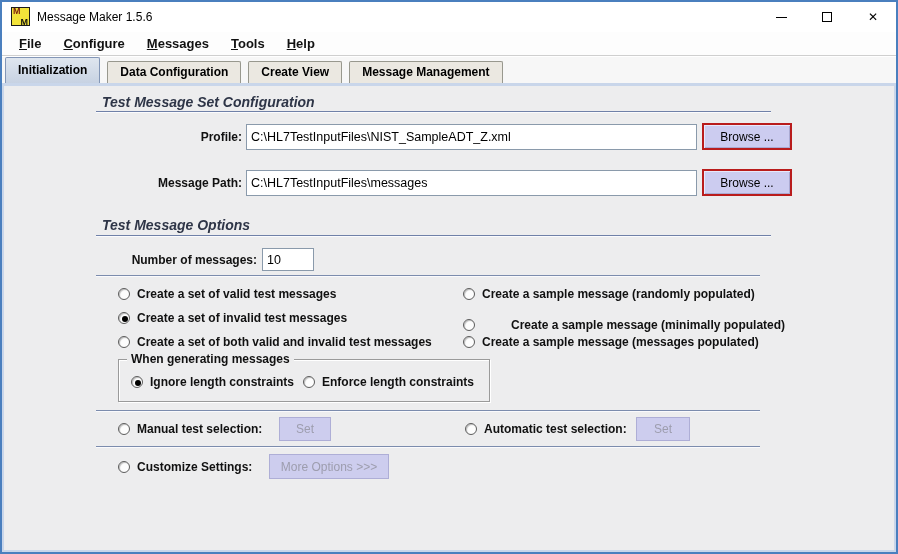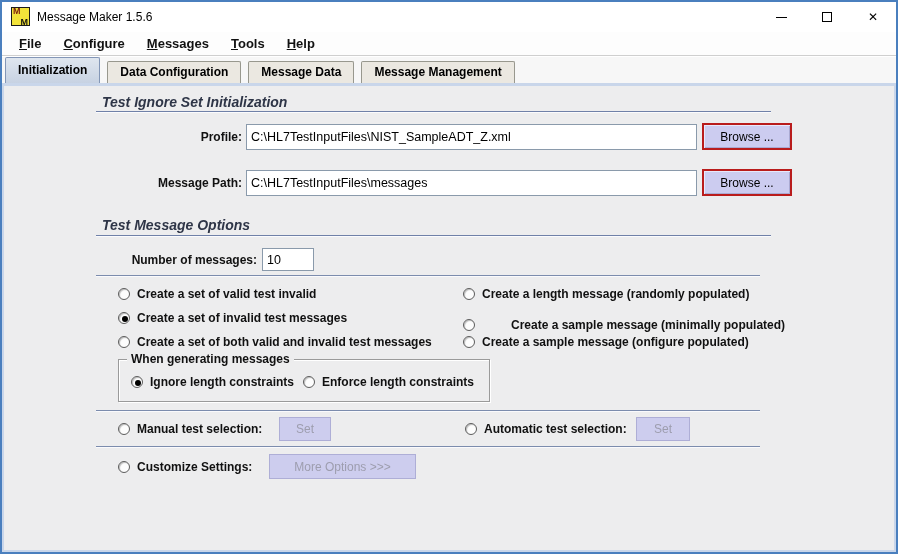--- a/index.html
+++ b/index.html
@@ -108,68 +108,68 @@
     <span class="menu-item"><span style="text-decoration: underline;">F</span>ile</span>
     <span class="menu-item"><span style="text-decoration: underline;">C</span>onfigure</span>
     <span class="menu-item"><span style="text-decoration: underline;">M</span>essages</span>
     <span class="menu-item"><span style="text-decoration: underline;">T</span>ools</span>
     <span class="menu-item"><span style="text-decoration: underline;">H</span>elp</span>
   </div>
 
   <div class="tabstrip">
     <div class="tab on">Initialization</div>
     <div class="tab">Data Configuration</div>
-    <div class="tab">Message Data</div>
+    <div class="tab">Create View</div>
     <div class="tab">Message Management</div>
   </div>
 
   <div class="content">
 
-    <div class="abs section-title" style="left:98px; top:8px;">Test Ignore Set Initialization</div>
+    <div class="abs section-title" style="left:98px; top:8px;">Test Message Set Configuration</div>
     <div class="abs hline" style="left:92px; top:25px; width:675px;"></div>
 
     <div class="abs flabel" style="left:128px; top:44px; width:110px;">Profile:</div>
     <input class="abs tfield" style="left: 242px; top: 38px; width: 451px; height: 26px;" value="C:\HL7TestInputFiles\NIST_SampleADT_Z.xml">
     <div class="abs btn" style="left:698px; top:37px; width:90px; height:27px;">Browse ...</div>
 
     <div class="abs flabel" style="left:128px; top:90px; width:110px;">Message Path:</div>
     <input class="abs tfield" style="left: 242px; top: 84px; width: 451px; height: 26px;" value="C:\HL7TestInputFiles\messages">
     <div class="abs btn" style="left:698px; top:83px; width:90px; height:27px;">Browse ...</div>
 
     <div class="abs section-title" style="left:98px; top:131px;">Test Message Options</div>
     <div class="abs hline" style="left:92px; top:149px; width:675px;"></div>
 
     <div class="abs flabel" style="left:120px; top:167px; width:133px;">Number of messages:</div>
     <input class="abs tfield" style="left: 258px; top: 162px; width: 52px; height: 23px;" value="10">
     <div class="abs sep" style="left:92px; top:189px; width:664px;"></div>
 
     <div class="abs radio-row" style="left:114px; top:201px;">
       <span class="radio"></span>
-      <span class="rlabel">Create a set of valid test invalid</span>
+      <span class="rlabel">Create a set of valid test messages</span>
     </div>
     <div class="abs radio-row" style="left:114px; top:225px;">
       <span class="radio on"></span>
       <span class="rlabel">Create a set of invalid test messages</span>
     </div>
     <div class="abs radio-row" style="left:114px; top:249px;">
       <span class="radio"></span>
       <span class="rlabel">Create a set of both valid and invalid test messages</span>
     </div>
 
     <div class="abs radio-row" style="left:459px; top:201px;">
       <span class="radio"></span>
-      <span class="rlabel">Create a length message (randomly populated)</span>
+      <span class="rlabel">Create a sample message (randomly populated)</span>
     </div>
     <div class="abs radio-row" style="left:459px; top:232px;gap:36px;">
       <span class="radio"></span>
       <span class="rlabel">Create a sample message (minimally populated)</span>
     </div>
     <div class="abs radio-row" style="left:459px; top:249px;">
       <span class="radio"></span>
-      <span class="rlabel">Create a sample message (onfigure populated)</span>
+      <span class="rlabel">Create a sample message (messages populated)</span>
     </div>
 
     <div class="abs groupbox" style="left:114px; top:273px; width:372px; height:43px;">
       <div class="groupbox-title">When generating messages</div>
       <div class="radio-row" style="position:absolute; left:12px; top:15px;">
         <span class="radio on"></span>
         <span class="rlabel">Ignore length constraints</span>
       </div>
       <div class="radio-row" style="position:absolute; left:184px; top:15px;">
         <span class="radio"></span>
@@ -190,16 +190,16 @@
       <span class="rlabel">Automatic test selection:</span>
     </div>
     <div class="abs btn disabled" style="left:632px; top:331px; width:54px; height:24px;">Set</div>
 
     <div class="abs sep" style="left:92px; top:360px; width:664px;"></div>
 
     <div class="abs radio-row" style="left:114px; top:374px;">
       <span class="radio"></span>
       <span class="rlabel">Customize Settings:</span>
     </div>
-    <div class="abs btn disabled" style="left:265px; top:368px; width:147px; height:25px;">More Options &gt;&gt;&gt;</div>
+    <div class="abs btn disabled" style="left:265px; top:368px; width:120px; height:25px;">More Options &gt;&gt;&gt;</div>
 
   </div>
 </div>
 
 </body></html>

